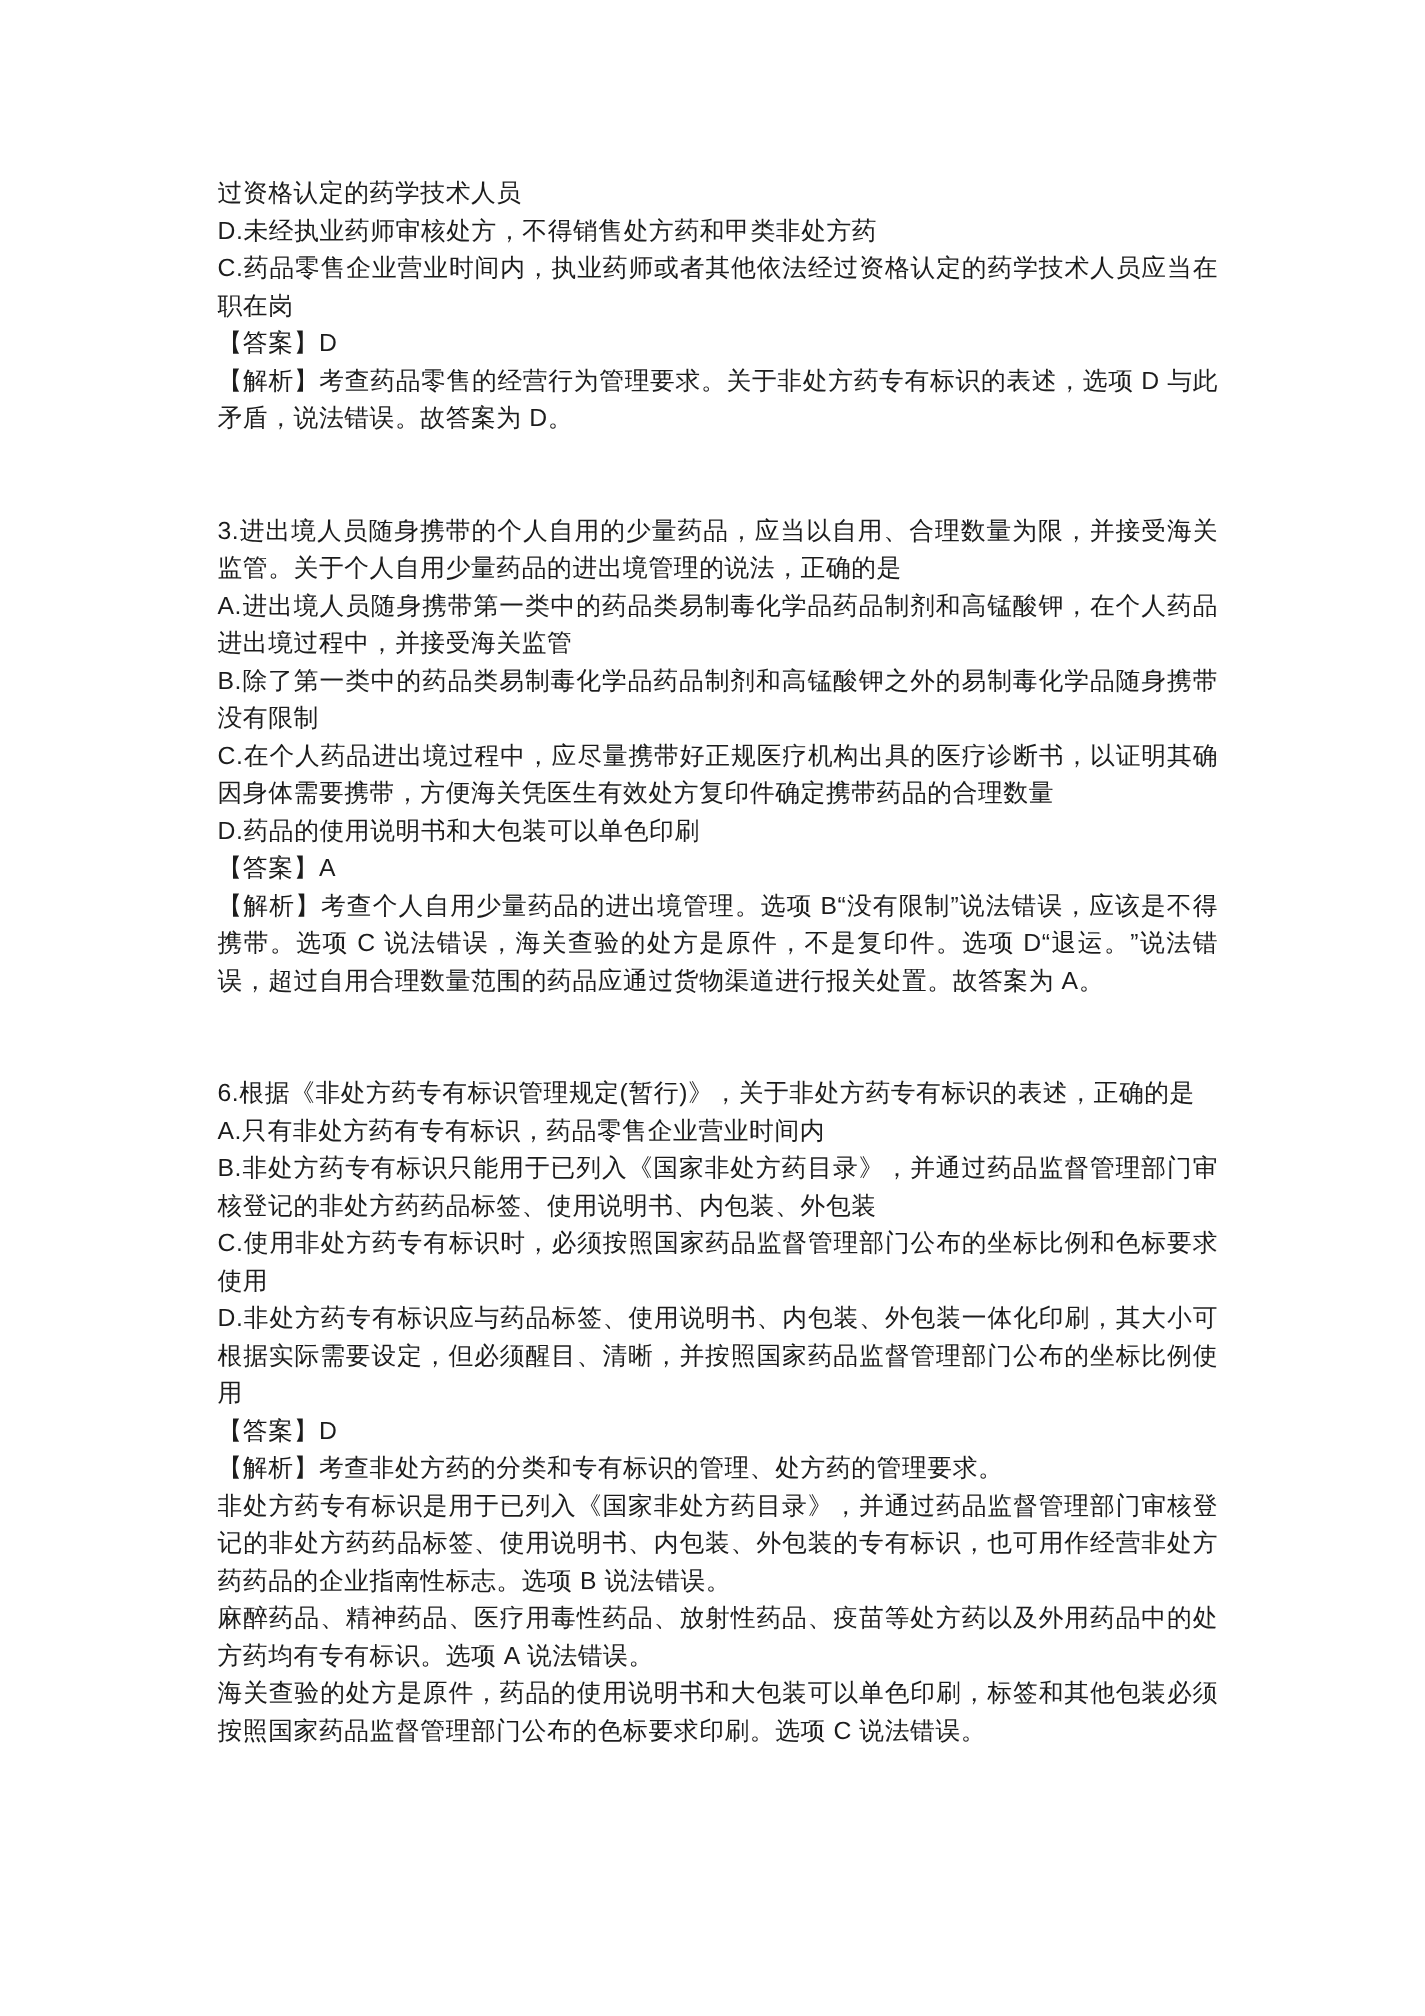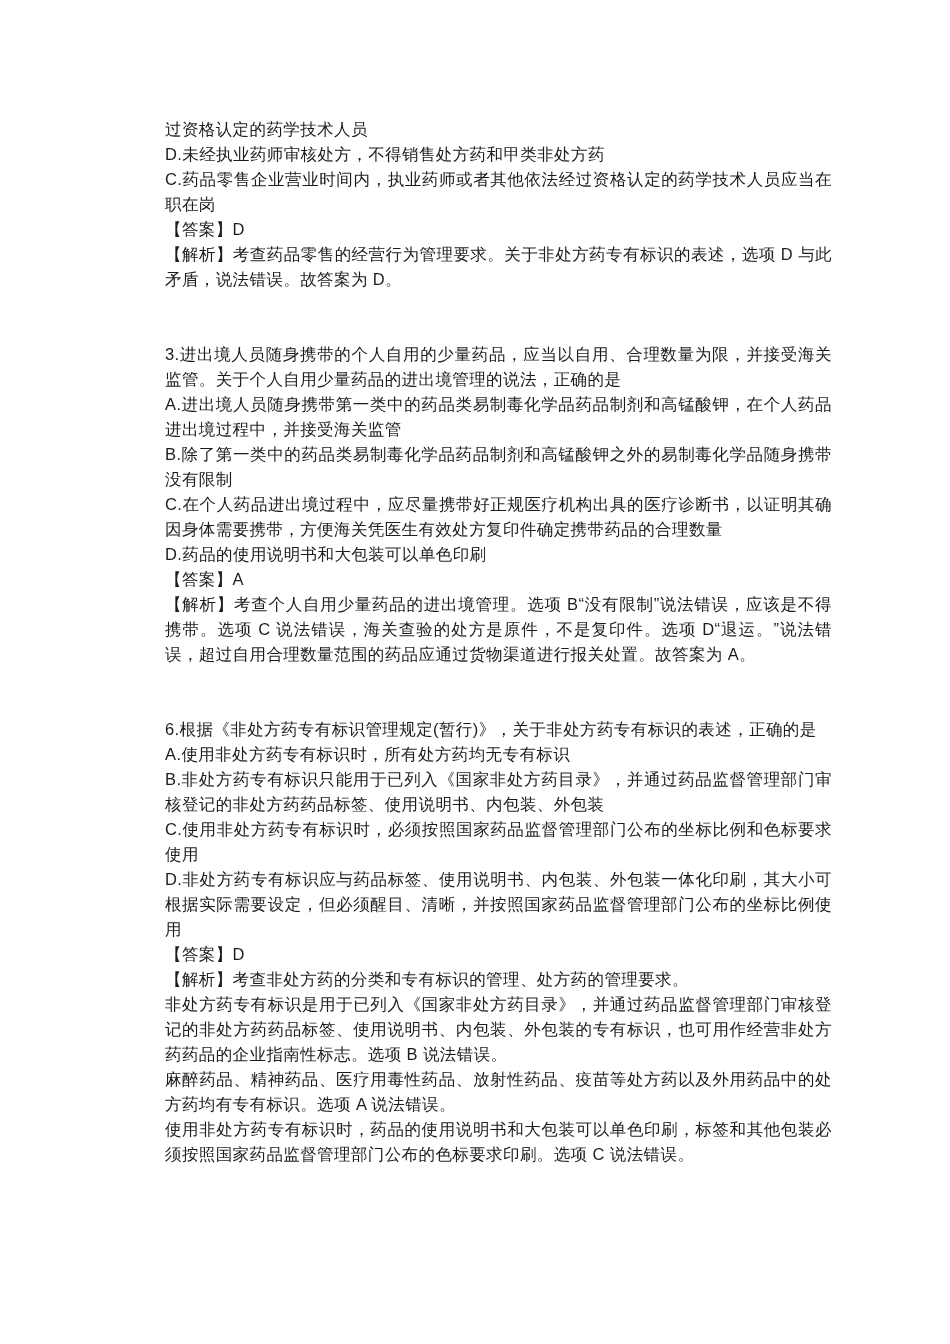--- a/index.html
+++ b/index.html
@@ -18,21 +18,20 @@
   .content {
     position: absolute;
     left: 145px;
     top: 117px;
     width: 667px;
     color: #1c1c1c;
     font-size: 16.5px;
     line-height: 25px;
     letter-spacing: 0.4px;
     text-align: justify;
-    margin-left: 20px;
   }
   .content p {
     margin: 0;
     padding: 0;
   }
   .question-block { margin: 0; }
   .question-block + .question-block { margin-top: 50px; }
 </style>
 </head>
 <body>
@@ -53,25 +52,25 @@
       <p>A.进出境人员随身携带第一类中的药品类易制毒化学品药品制剂和高锰酸钾，在个人药品进出境过程中，并接受海关监管</p>
       <p>B.除了第一类中的药品类易制毒化学品药品制剂和高锰酸钾之外的易制毒化学品随身携带没有限制</p>
       <p>C.在个人药品进出境过程中，应尽量携带好正规医疗机构出具的医疗诊断书，以证明其确因身体需要携带，方便海关凭医生有效处方复印件确定携带药品的合理数量</p>
       <p>D.药品的使用说明书和大包装可以单色印刷</p>
       <p>【答案】A</p>
       <p>【解析】考查个人自用少量药品的进出境管理。选项 B“没有限制”说法错误，应该是不得携带。选项 C 说法错误，海关查验的处方是原件，不是复印件。选项 D“退运。”说法错误，超过自用合理数量范围的药品应通过货物渠道进行报关处置。故答案为 A。</p>
     </section>
 
     <section class="question-block">
       <p>6.根据《非处方药专有标识管理规定(暂行)》，关于非处方药专有标识的表述，正确的是</p>
-      <p>A.使用非处方药专有标识时，所有处方药均无专有标识</p>
+      <p>A.只有非处方药有专有标识，药品零售企业营业时间内</p>
       <p>B.非处方药专有标识只能用于已列入《国家非处方药目录》，并通过药品监督管理部门审核登记的非处方药药品标签、使用说明书、内包装、外包装</p>
       <p>C.使用非处方药专有标识时，必须按照国家药品监督管理部门公布的坐标比例和色标要求使用</p>
       <p>D.非处方药专有标识应与药品标签、使用说明书、内包装、外包装一体化印刷，其大小可根据实际需要设定，但必须醒目、清晰，并按照国家药品监督管理部门公布的坐标比例使用</p>
       <p>【答案】D</p>
       <p>【解析】考查非处方药的分类和专有标识的管理、处方药的管理要求。</p>
       <p>非处方药专有标识是用于已列入《国家非处方药目录》，并通过药品监督管理部门审核登记的非处方药药品标签、使用说明书、内包装、外包装的专有标识，也可用作经营非处方药药品的企业指南性标志。选项 B 说法错误。</p>
       <p>麻醉药品、精神药品、医疗用毒性药品、放射性药品、疫苗等处方药以及外用药品中的处方药均有专有标识。选项 A 说法错误。</p>
-      <p>使用非处方药专有标识时，药品的使用说明书和大包装可以单色印刷，标签和其他包装必须按照国家药品监督管理部门公布的色标要求印刷。选项 C 说法错误。</p>
+      <p>海关查验的处方是原件，药品的使用说明书和大包装可以单色印刷，标签和其他包装必须按照国家药品监督管理部门公布的色标要求印刷。选项 C 说法错误。</p>
     </section>
 
   </div>
 </div>
 
 </body></html>

